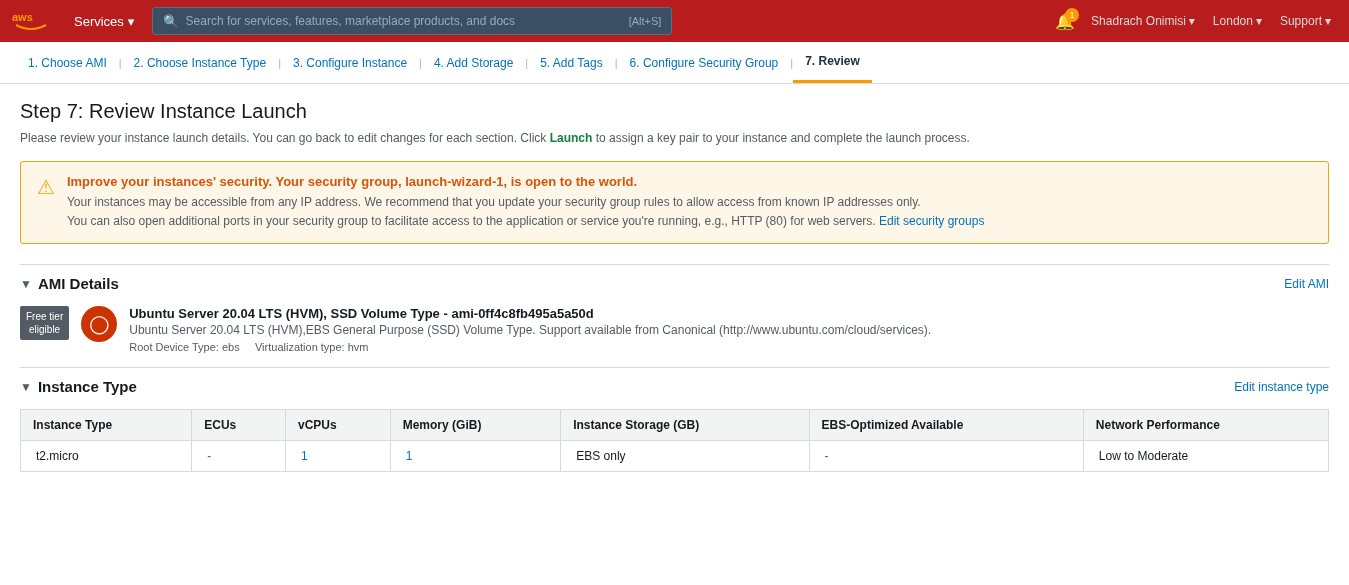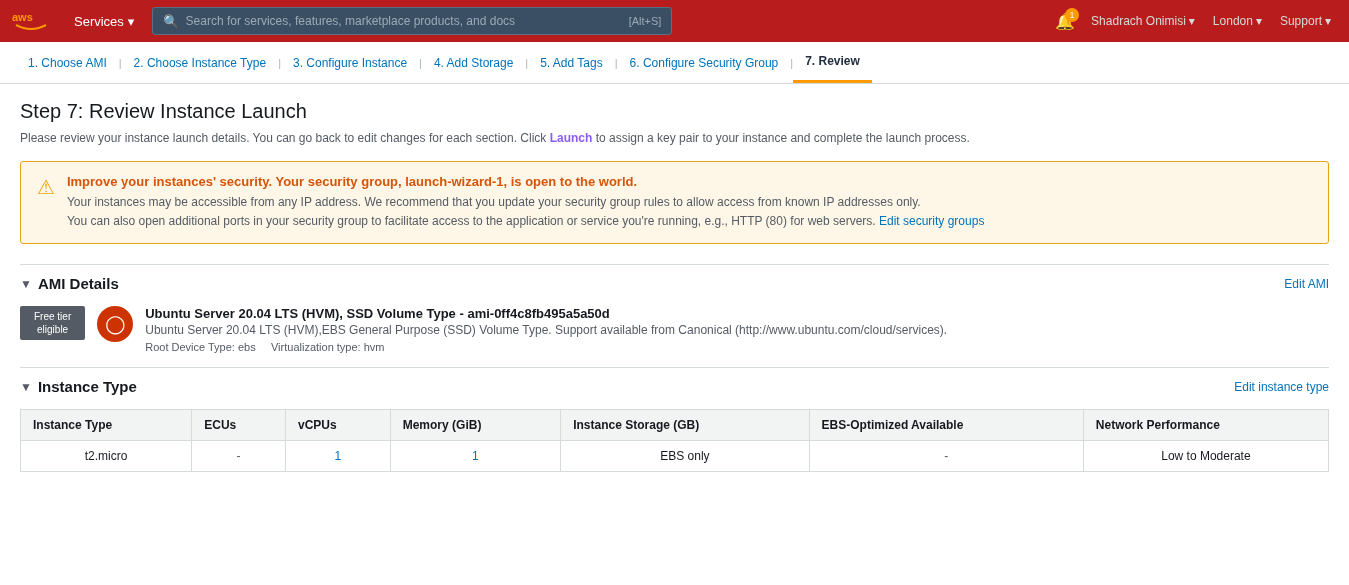--- a/index.html
+++ b/index.html
@@ -132,21 +132,21 @@
       font-size: 20px;
       font-weight: 400;
       color: #16191f;
       margin-bottom: 8px;
     }
     .page-subtitle {
       font-size: 12px;
       color: #545b64;
       margin-bottom: 16px;
     }
-    .page-subtitle strong { color: #8b5cf6; }
+    .page-subtitle strong { color: #15803d; }
 
     
     .warning-box {
       border: 1px solid #e5a614;
       background: #fef7e8;
       border-radius: 3px;
       padding: 12px 16px;
       margin-bottom: 20px;
       display: flex;
       gap: 12px;
@@ -211,21 +211,21 @@
       flex-shrink: 0;
     }
     .ami-info { flex: 1; }
     .ami-name { font-weight: 600; font-size: 13px; color: #16191f; }
     .ami-desc { font-size: 12px; color: #545b64; margin-top: 2px; }
     .ami-meta { font-size: 11px; color: #545b64; margin-top: 4px; }
     .free-tier-badge {
       background: #545b64;
       color: #fff;
       font-size: 10px;
-      padding: 4px 14px;
+      padding: 4px 6px;
       border-radius: 2px;
       text-align: center;
       line-height: 1.3;
       flex-shrink: 0;
     }
 
     
     .data-table {
       width: 100%;
       border-collapse: collapse;
@@ -235,24 +235,23 @@
     .data-table th {
       background: #f2f3f3;
       border: 1px solid #d5dbdb;
       padding: 8px 12px;
       text-align: left;
       font-weight: 600;
       color: #16191f;
     }
     .data-table td {
       border: 1px solid #d5dbdb;
-      padding: 8px 8px;
+      padding: 8px 15px;
       background: #fff;
       color: #16191f;
-      text-align: center;
     }
     .data-table td.link { color: #0073bb; cursor: pointer; }
     .data-table td .dash { color: #545b64; }
 
     
     ::-webkit-scrollbar { width: 6px; }
     ::-webkit-scrollbar-track { background: #f2f3f3; }
     ::-webkit-scrollbar-thumb { background: #aab7b8; border-radius: 3px; }
   </style>
 </head>

